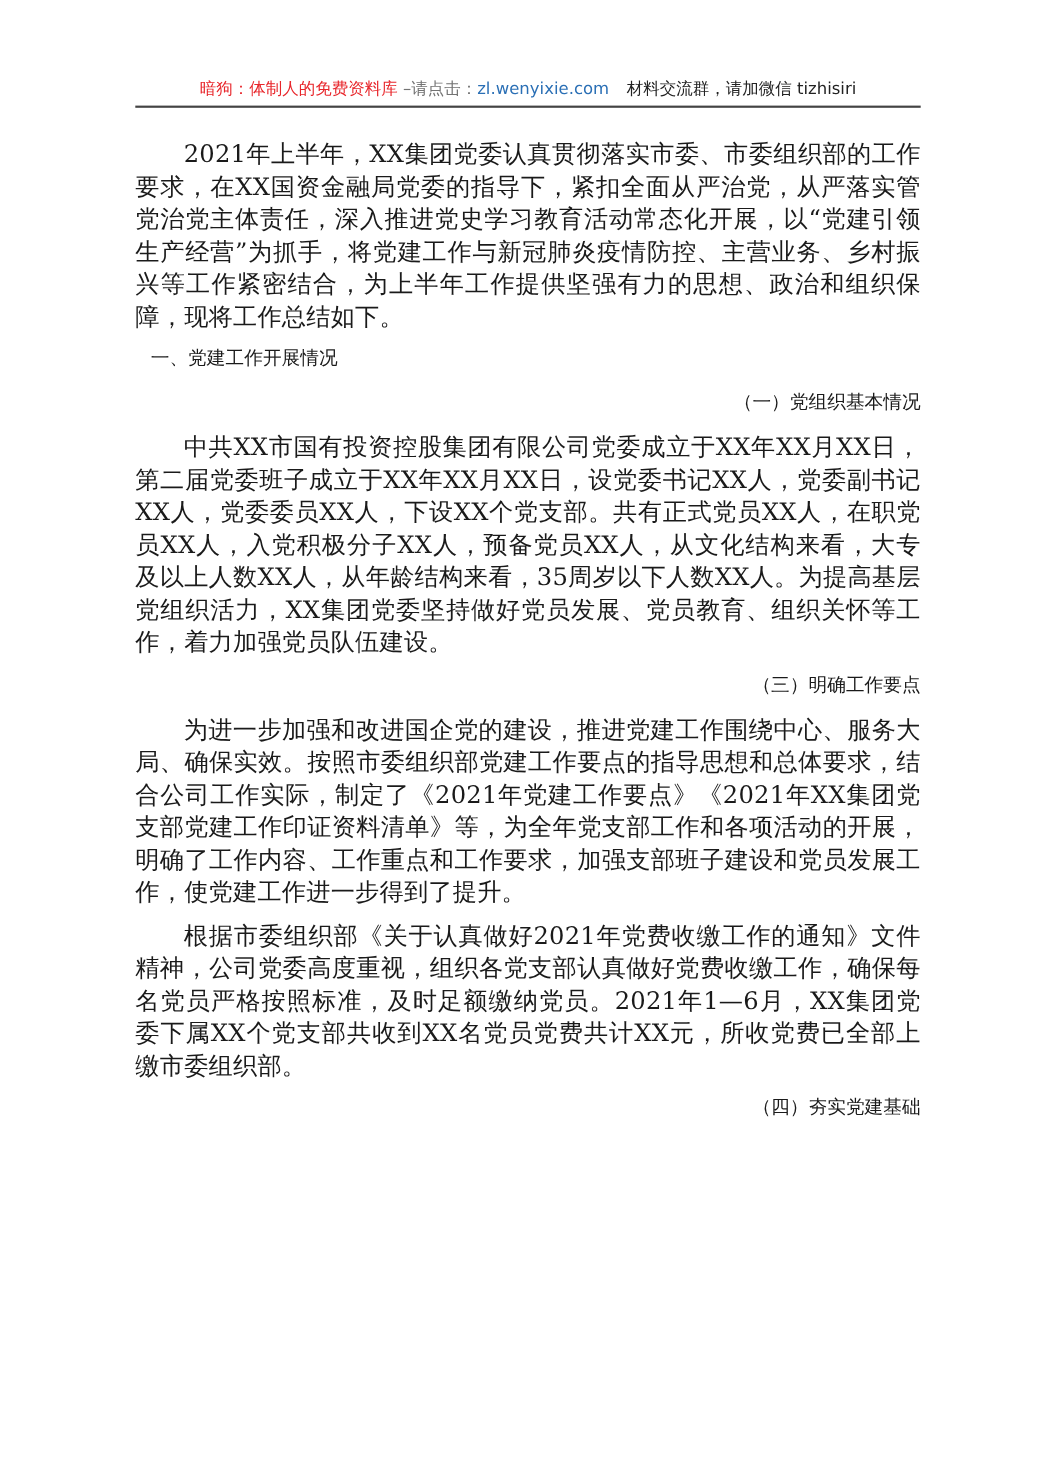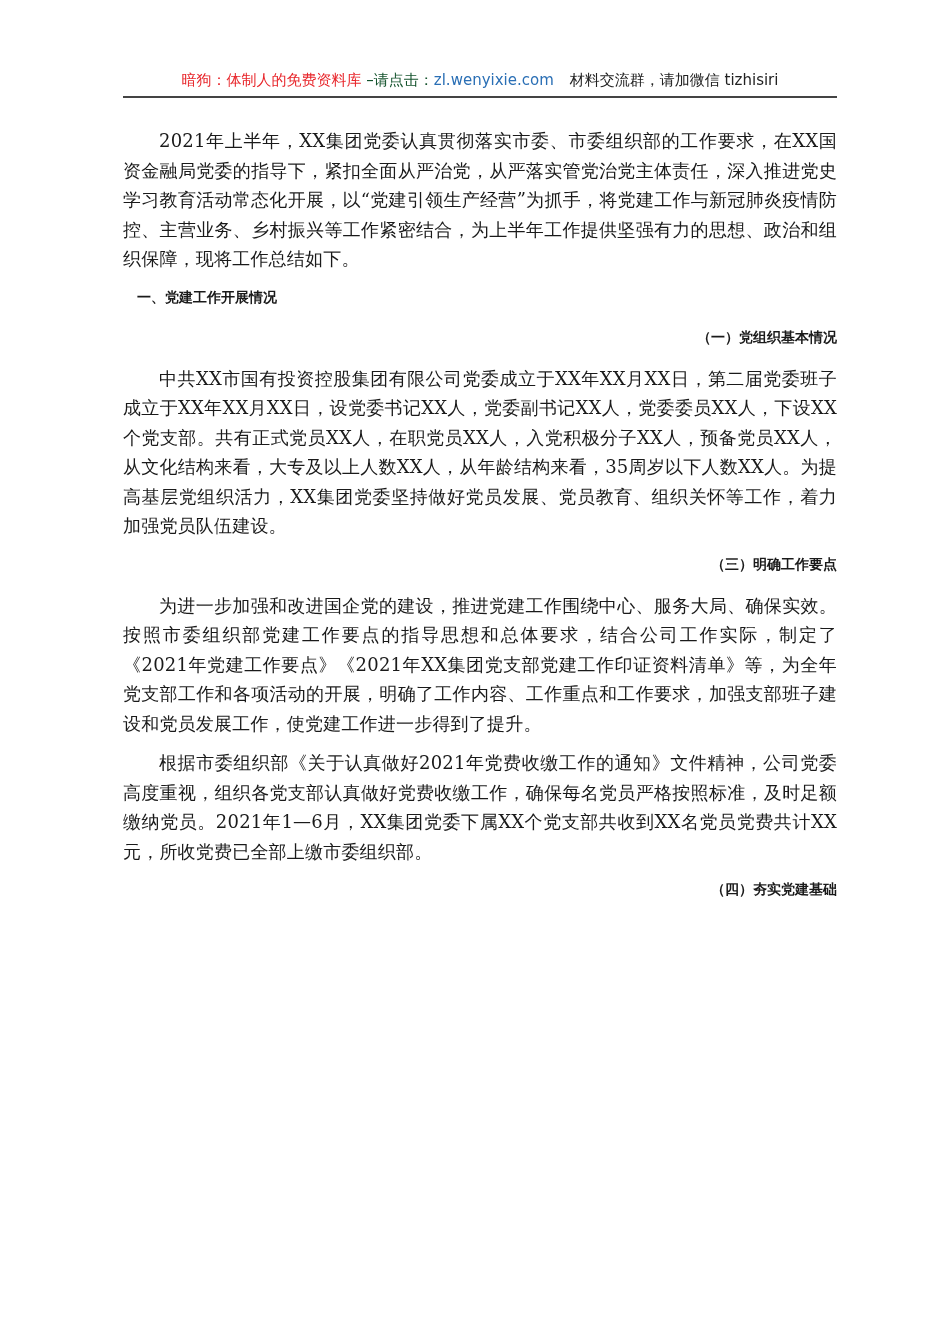--- a/index.html
+++ b/index.html
@@ -21,50 +21,50 @@
       top: 66px;
       width: 714px;
       height: 28px;
       font-family: "DejaVu Sans", "Liberation Sans", sans-serif;
       font-size: 15px;
       line-height: 28px;
       white-space: nowrap;
       text-align: center;
     }
     .page-header .brand { color: #e8262b; }
-    .page-header .prompt { color: #14532d; }
+    .page-header .prompt { color: #737373; }
     .page-header .link { color: #2a6fb5; text-decoration: none; }
     .page-header .contact { color: #222222; margin-left: 16px; }
     .header-rule {
       position: absolute;
       left: 123px;
       top: 96px;
       width: 714px;
       height: 2px;
       background: #444444;
     }
     .content {
       position: absolute;
       left: 123px;
       top: 126px;
       width: 714px;
     }
     .para {
       margin: 0 0 10px 0;
-      font-size: 18px;
+      font-size: 22px;
       line-height: 29.5px;
       text-indent: 2em;
       text-align: justify;
       letter-spacing: 0.2px;
     }
     .h1, .h2 {
       margin: 0 0 14px 0;
       font-family: "DejaVu Sans", "Liberation Sans", sans-serif;
-      font-weight: bold;
-      font-size: 14px;
+      font-weight: normal;
+      font-size: 17px;
       line-height: 26px;
     }
     .h1 { padding-left: 14px; }
     .h2 { padding-left: 24px; text-align: right; }
   </style>
 </head>
 <body>
 
 <div class="page-header">
   <span class="brand">暗狗：体制人的免费资料库</span><span class="prompt"> –请点击：</span><span class="link">zl.wenyixie.com</span><span class="contact">材料交流群，请加微信 tizhisiri</span>

